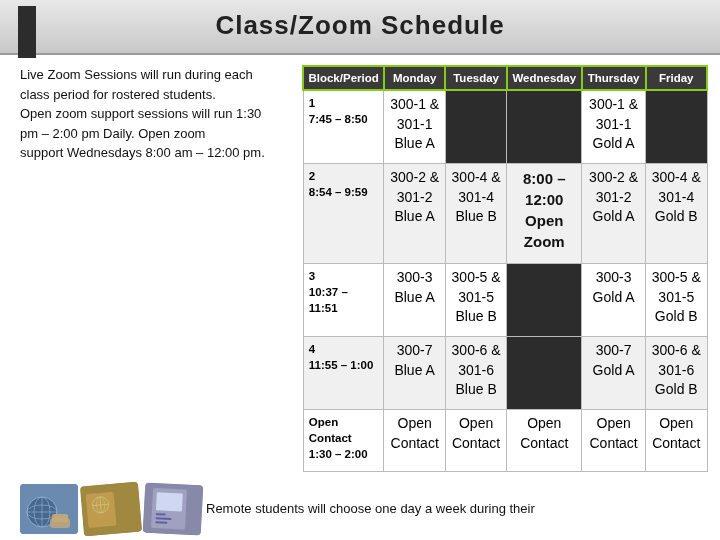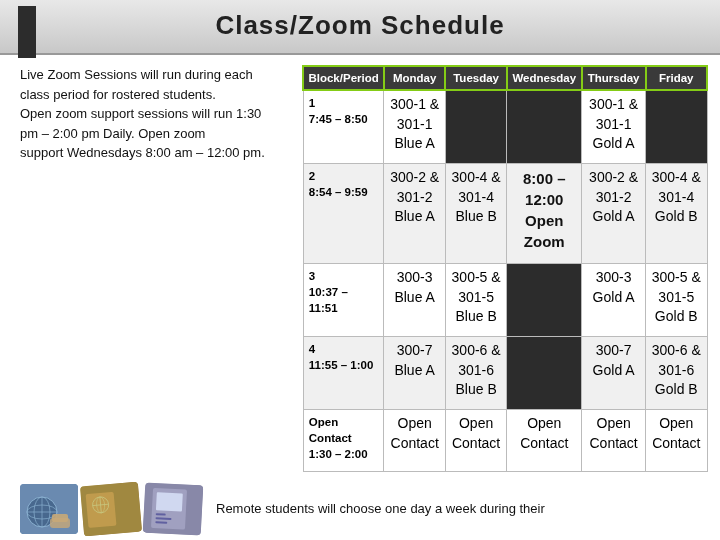--- a/index.html
+++ b/index.html
@@ -86,21 +86,21 @@
     }
     .open-zoom-cell {
       font-weight: bold;
       font-size: 15px;
       color: #111;
     }
     .footer-section {
       display: flex;
       align-items: center;
       padding: 6px 20px 6px 20px;
-      gap: 14px;
+      gap: 4px;
     }
     .photos-container {
       display: flex;
       gap: 4px;
       flex-shrink: 0;
     }
     .photo-placeholder {
       width: 58px;
       height: 50px;
       border-radius: 4px;

